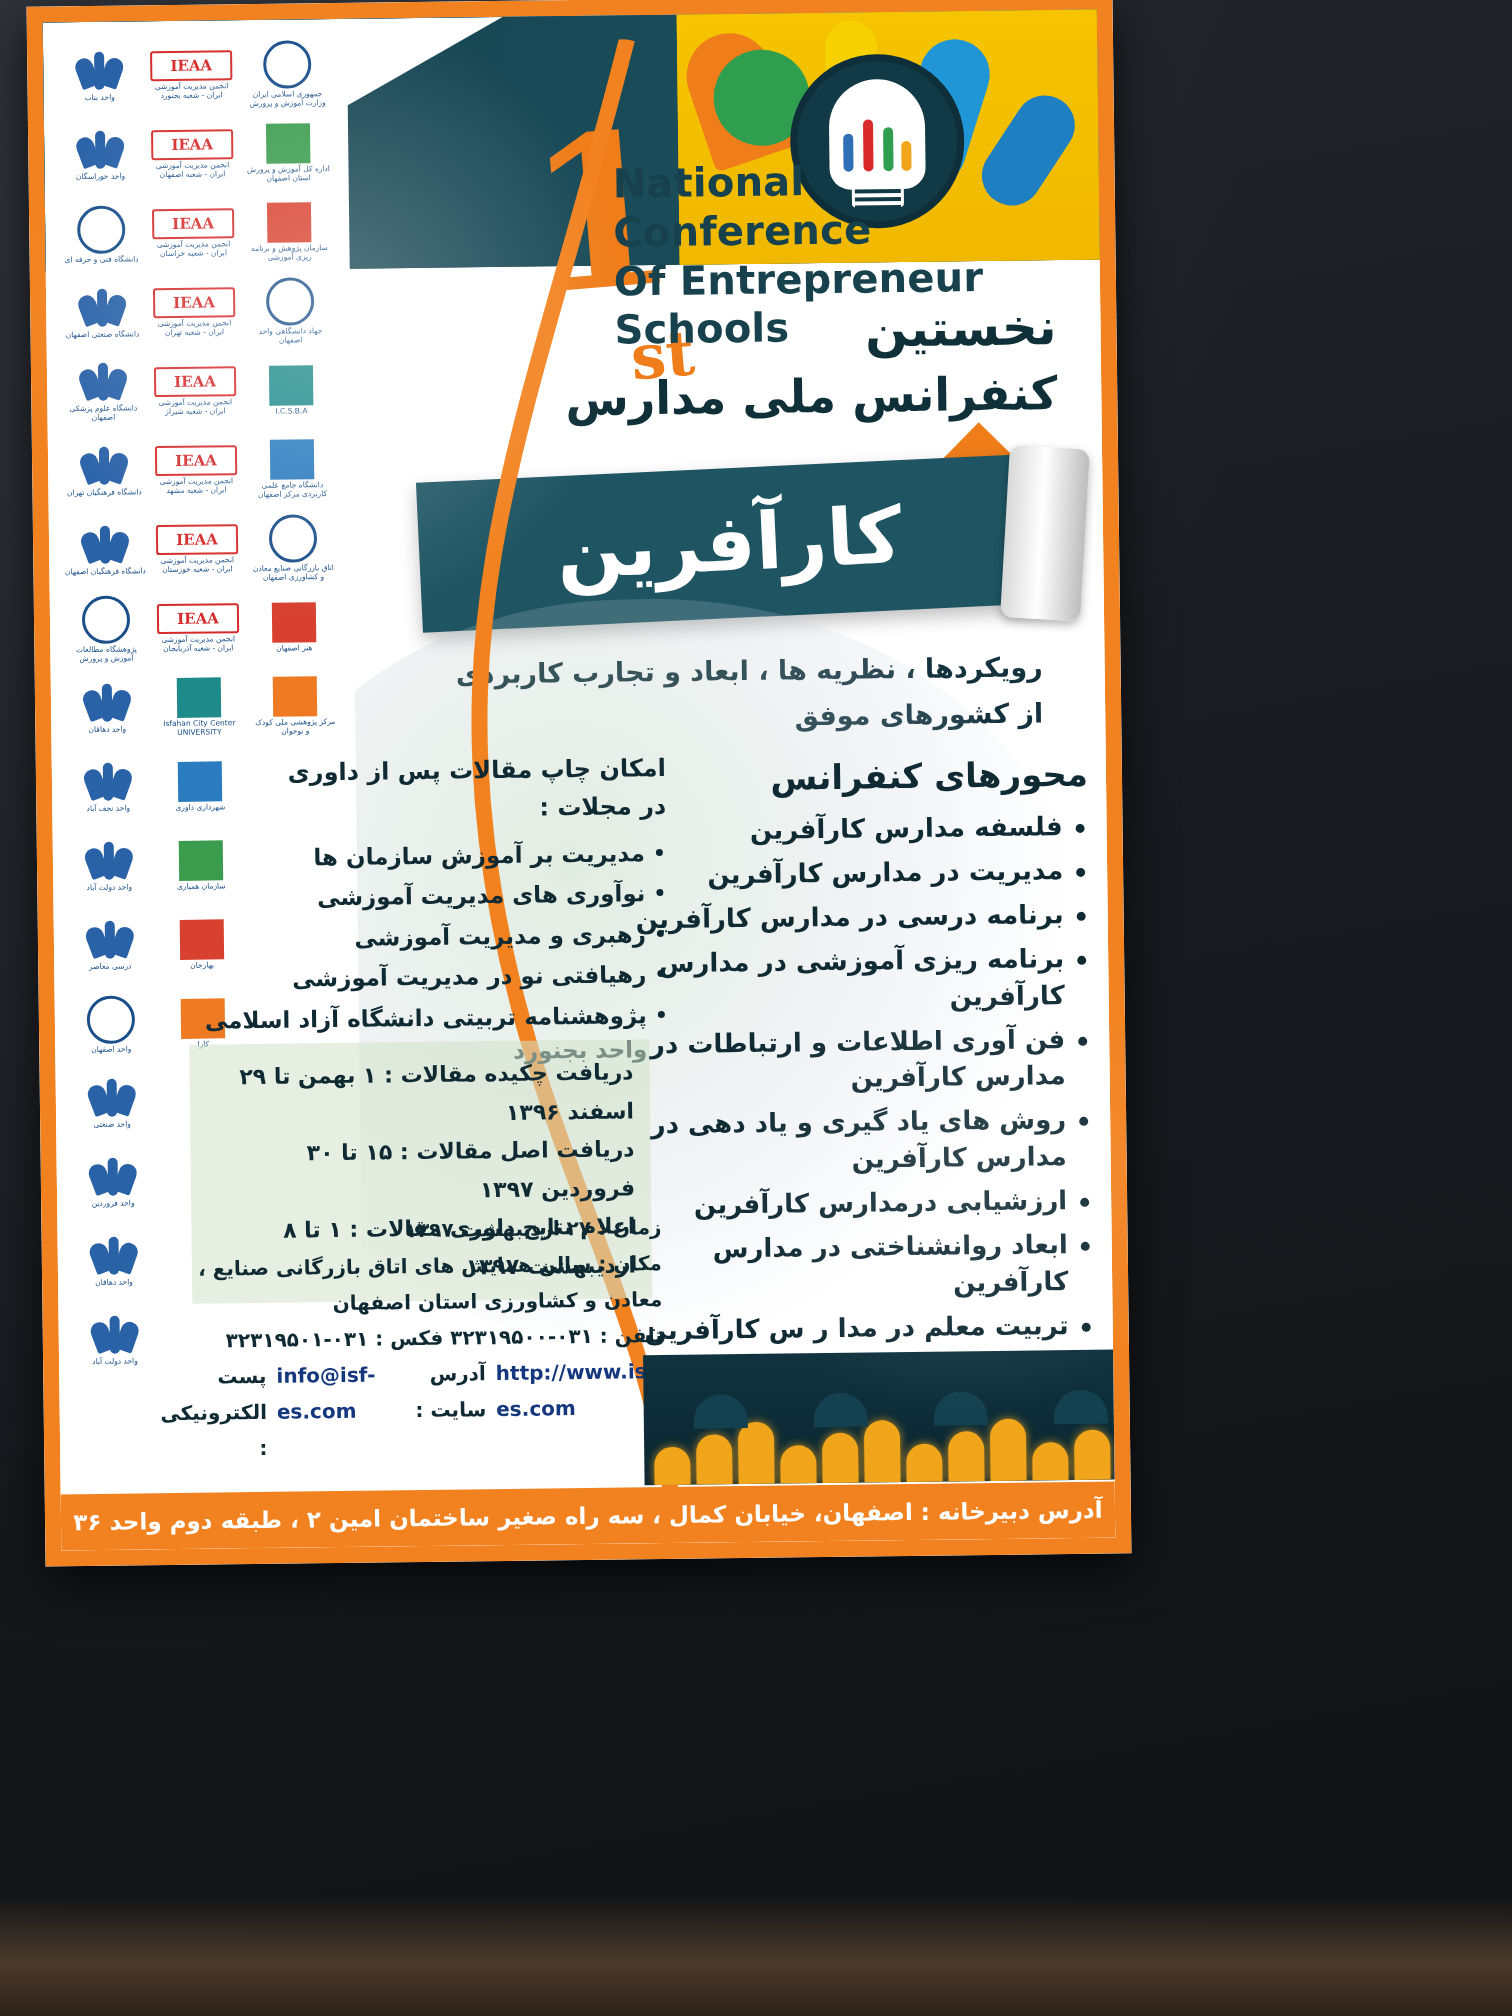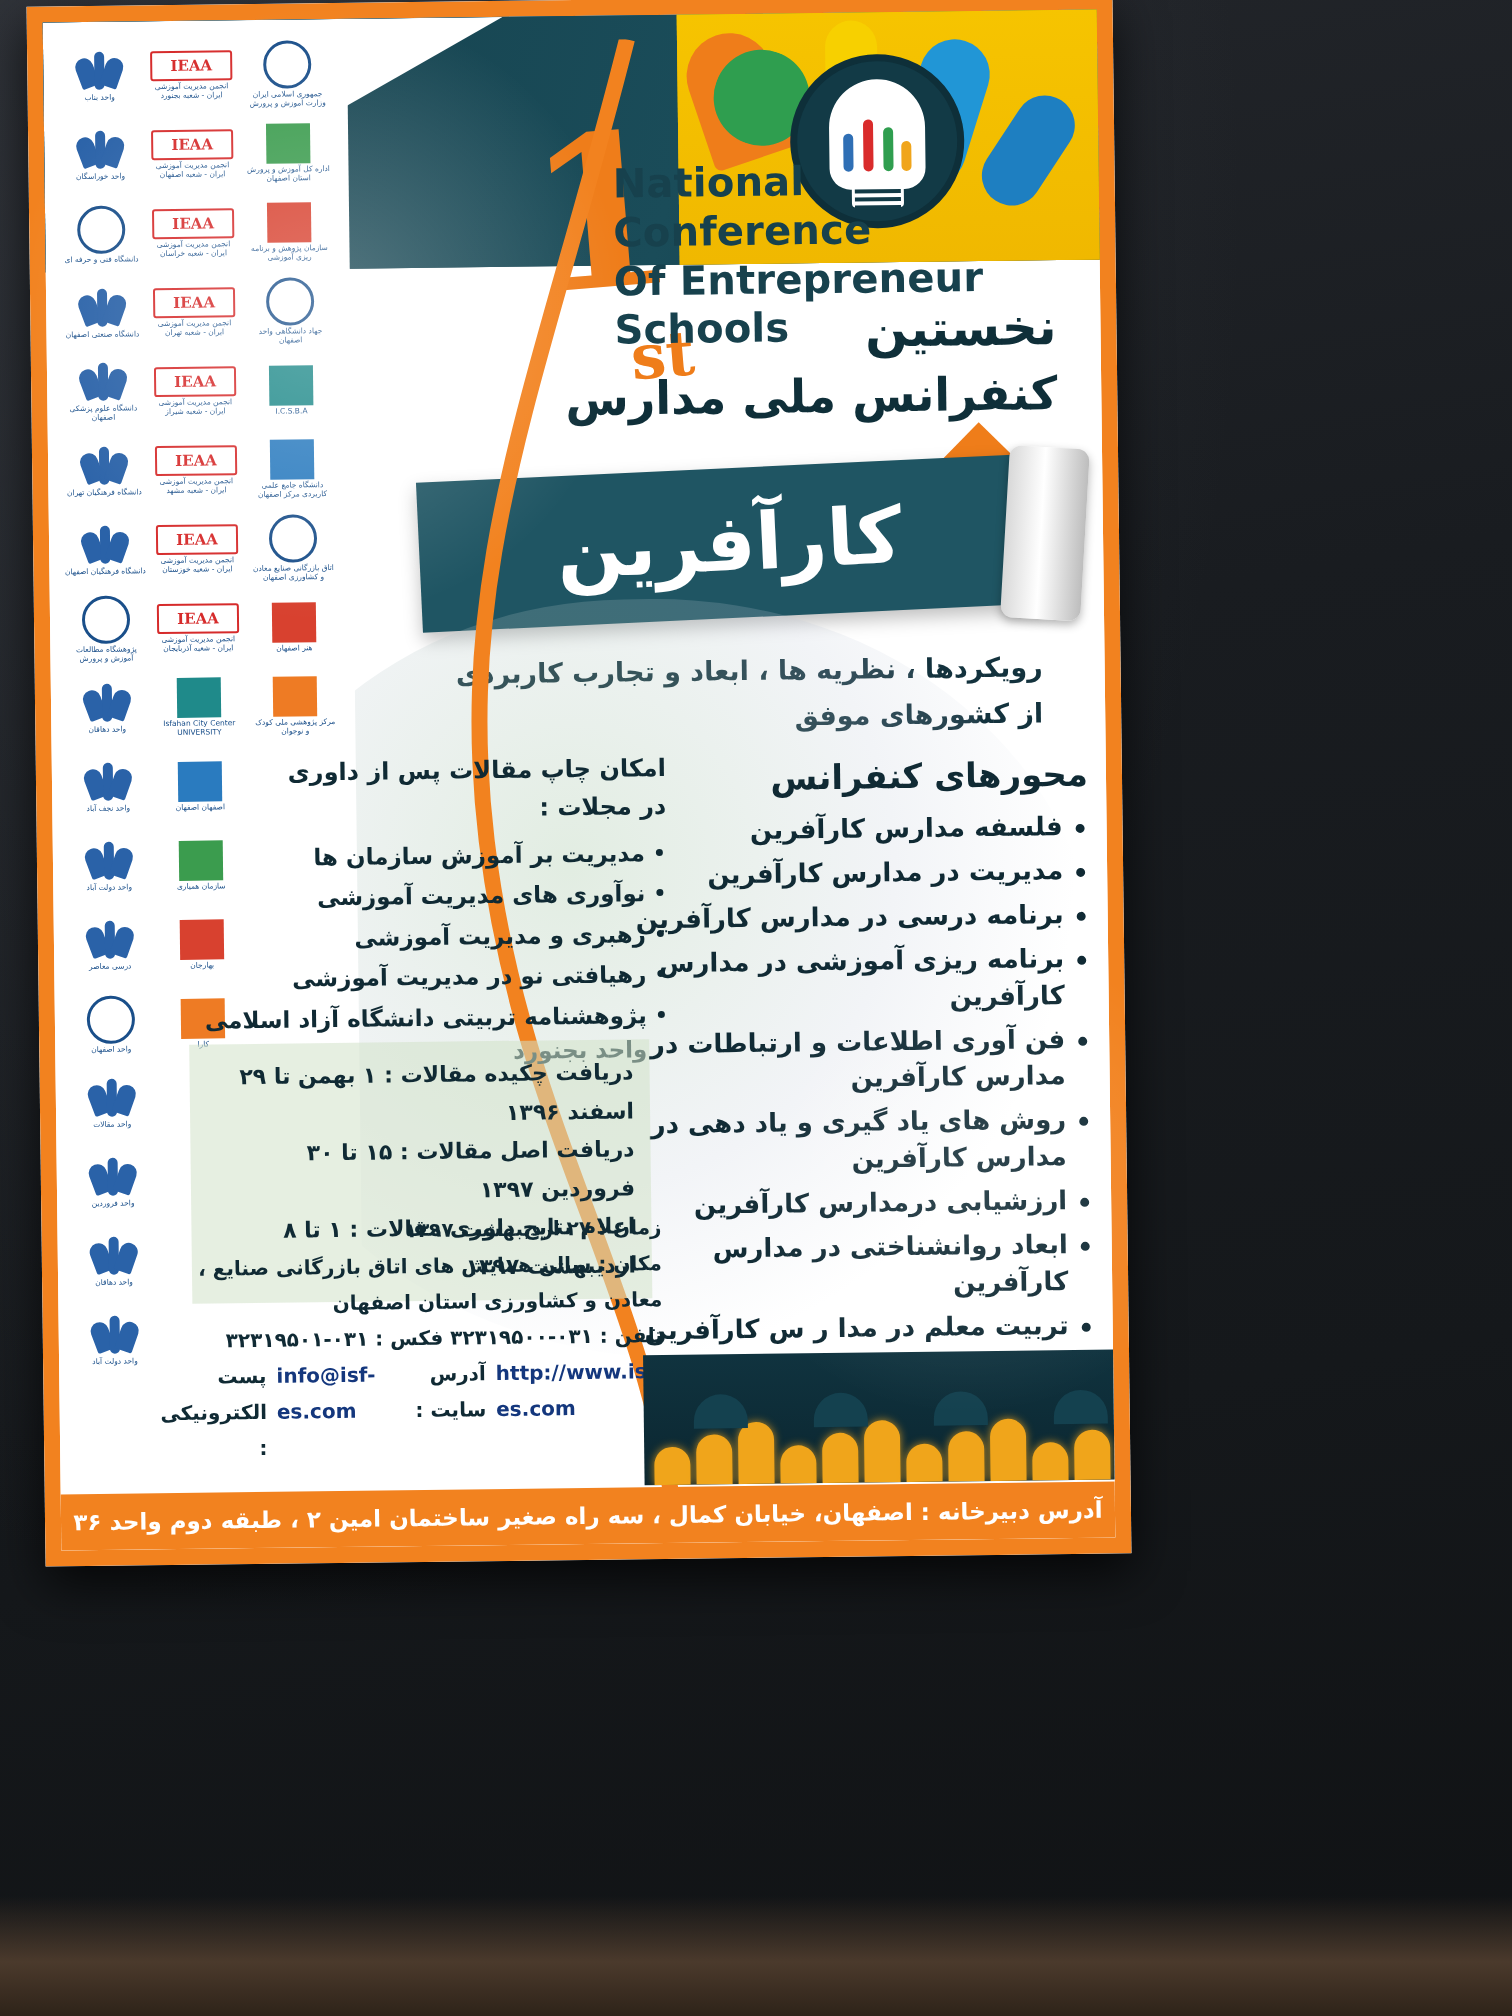--- a/index.html
+++ b/index.html
@@ -345,21 +345,21 @@
           <div class="logo">
             <div class="circlogo"></div>
             <div class="lbl">واحد اصفهان</div>
           </div>
           <div class="logo">
             <div class="azad">
               <div class="wing l"></div>
               <div class="mid"></div>
               <div class="wing r"></div>
             </div>
-            <div class="lbl">واحد مقالات</div>
+            <div class="lbl">واحد صنعتی</div>
           </div>
           <div class="logo">
             <div class="azad">
               <div class="wing l"></div>
               <div class="mid"></div>
               <div class="wing r"></div>
             </div>
             <div class="lbl">واحد فروردین</div>
           </div>
           <div class="logo">
@@ -411,21 +411,21 @@
           <div class="logo">
             <div class="ieaa">IEAA</div>
             <div class="lbl">انجمن مدیریت آموزشی ایران - شعبه آذربایجان</div>
           </div>
           <div class="logo">
             <div class="sqlogo teal"></div>
             <div class="lbl">Isfahan City Center UNIVERSITY</div>
           </div>
           <div class="logo">
             <div class="sqlogo blue"></div>
-            <div class="lbl">اصفهان اصفهان</div>
+            <div class="lbl">شهرداری داوری</div>
           </div>
           <div class="logo">
             <div class="sqlogo green"></div>
             <div class="lbl">سازمان همیاری</div>
           </div>
           <div class="logo">
             <div class="sqlogo red"></div>
             <div class="lbl">بهارجان</div>
           </div>
           <div class="logo">

